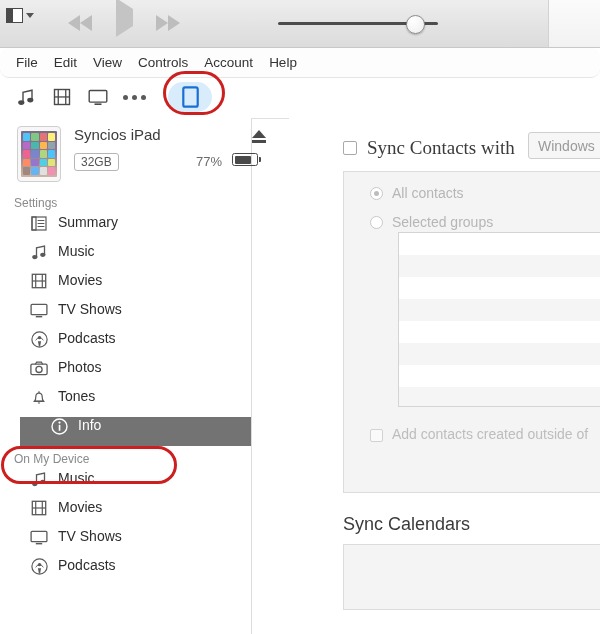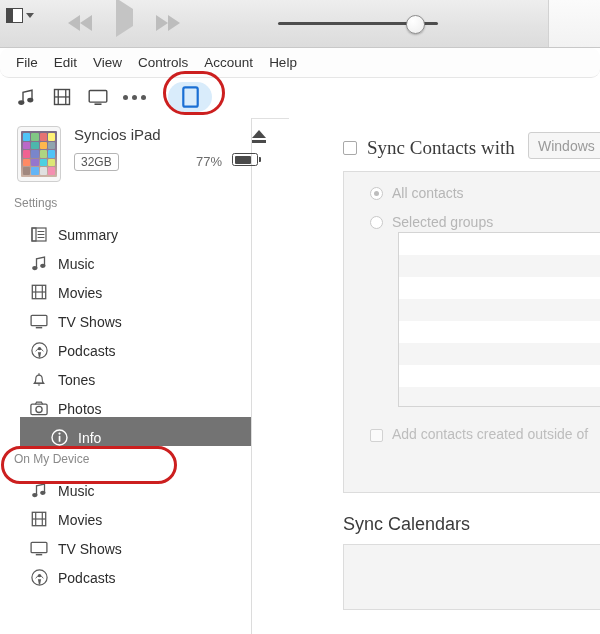--- a/index.html
+++ b/index.html
@@ -101,21 +101,21 @@
   .eject{position:absolute;left:252px;top:12px;width:16px;height:14px;}
   .eject .etri{width:0;height:0;border-left:7px solid transparent;border-right:7px solid transparent;border-bottom:8px solid #4a4a4a;}
   .eject .ebar{width:14px;height:2.5px;background:#4a4a4a;margin-top:2px;}
   .batt-pct{position:absolute;left:196px;top:36px;font-size:13px;color:#6b6b6b;}
   .batt{position:absolute;left:232px;top:35px;width:26px;height:13px;border:1.6px solid #4a4a4a;border-radius:2.5px;box-sizing:border-box;padding:1.5px;}
   .batt i{display:block;height:100%;background:#4a4a4a;border-radius:1px;}
   .batt-cap{position:absolute;left:259px;top:39px;width:2px;height:5px;background:#4a4a4a;border-radius:0 1px 1px 0;}
 
   .group-label{font-size:12px;color:#8a8a8a;padding:6px 0 4px 14px;}
   .nav-item{
-    height:29px;display:flex;align-items:flex-end;gap:10px;padding-left:30px;
+    height:29px;display:flex;align-items:flex-start;gap:10px;padding-left:30px;
     font-size:14px;color:#2d2d2d;box-sizing:border-box;
   }
   .nav-item .ic{width:18px;height:18px;display:flex;align-items:center;justify-content:center;flex:0 0 18px;}
   .nav-item.selected{background:#737373;color:#ffffff;margin-left:20px;}
 
   .ann-info{
     position:absolute;left:1px;top:446px;width:176px;height:38px;
     border:3px solid #cc1f1f;border-radius:19px;box-sizing:border-box;
   }
 
@@ -336,39 +336,39 @@
           <circle cx="8.5" cy="6.6" r="1.7" fill="#5a5a5a"></circle>
           <path d="M6.9 10.2h3.2l-1 5.3h-1.2z" fill="#5a5a5a"></path>
           <path d="M4.6 9.2a4.6 4.6 0 017.8 0" fill="none" stroke="#5a5a5a" stroke-width="1"></path>
         </svg>
     </span>
     <span>Podcasts</span>
   </div>
 
   <div class="nav-item">
     <span class="ic">
+      <svg width="18" height="15" viewBox="0 0 18 15">
+          <rect x="0.9" y="3.2" width="16.2" height="10.4" rx="1.4" fill="none" stroke="#5a5a5a" stroke-width="1.3"></rect>
+          <path d="M5.4 3.2l1.2-2h4.8l1.2 2" fill="none" stroke="#5a5a5a" stroke-width="1.2"></path>
+          <circle cx="9" cy="8.4" r="3.1" fill="none" stroke="#5a5a5a" stroke-width="1.3"></circle>
+        </svg>
+    </span>
+    <span>Photos</span>
+  </div>
+
+  <div class="nav-item">
+    <span class="ic">
       <svg width="16" height="16" viewBox="0 0 16 16">
           <path d="M3.5 12.2c1.1-1 1.3-2.4 1.3-4.2 0-2.3 1.4-3.9 3.2-3.9s3.2 1.6 3.2 3.9c0 1.8.2 3.2 1.3 4.2z" fill="none" stroke="#5a5a5a" stroke-width="1.2"></path>
           <line x1="2.8" y1="12.4" x2="13.2" y2="12.4" stroke="#5a5a5a" stroke-width="1.2"></line>
           <path d="M6.9 13.6a1.4 1.4 0 002.2 0" fill="none" stroke="#5a5a5a" stroke-width="1"></path>
           <line x1="8" y1="2.2" x2="8" y2="4.1" stroke="#5a5a5a" stroke-width="1.2"></line>
         </svg>
     </span>
     <span>Tones</span>
-  </div>
-
-  <div class="nav-item">
-    <span class="ic">
-      <svg width="18" height="15" viewBox="0 0 18 15">
-          <rect x="0.9" y="3.2" width="16.2" height="10.4" rx="1.4" fill="none" stroke="#5a5a5a" stroke-width="1.3"></rect>
-          <path d="M5.4 3.2l1.2-2h4.8l1.2 2" fill="none" stroke="#5a5a5a" stroke-width="1.2"></path>
-          <circle cx="9" cy="8.4" r="3.1" fill="none" stroke="#5a5a5a" stroke-width="1.3"></circle>
-        </svg>
-    </span>
-    <span>Photos</span>
   </div>
 
   <div class="nav-item selected">
     <span class="ic">
       <svg width="17" height="17" viewBox="0 0 17 17">
           <circle cx="8.5" cy="8.5" r="7.5" fill="none" stroke="#ffffff" stroke-width="1.4"></circle>
           <circle cx="8.5" cy="4.6" r="1.1" fill="#ffffff"></circle>
           <rect x="7.7" y="6.8" width="1.7" height="6" rx="0.6" fill="#ffffff"></rect>
         </svg>
     </span>

